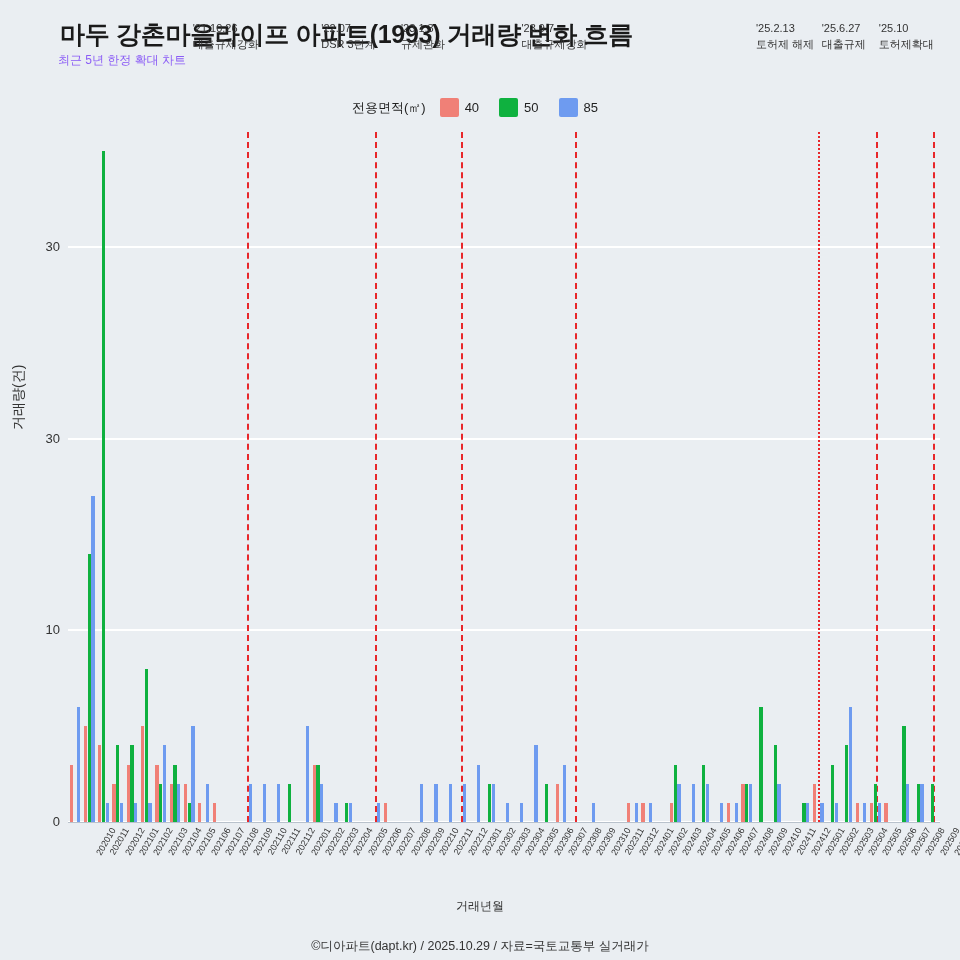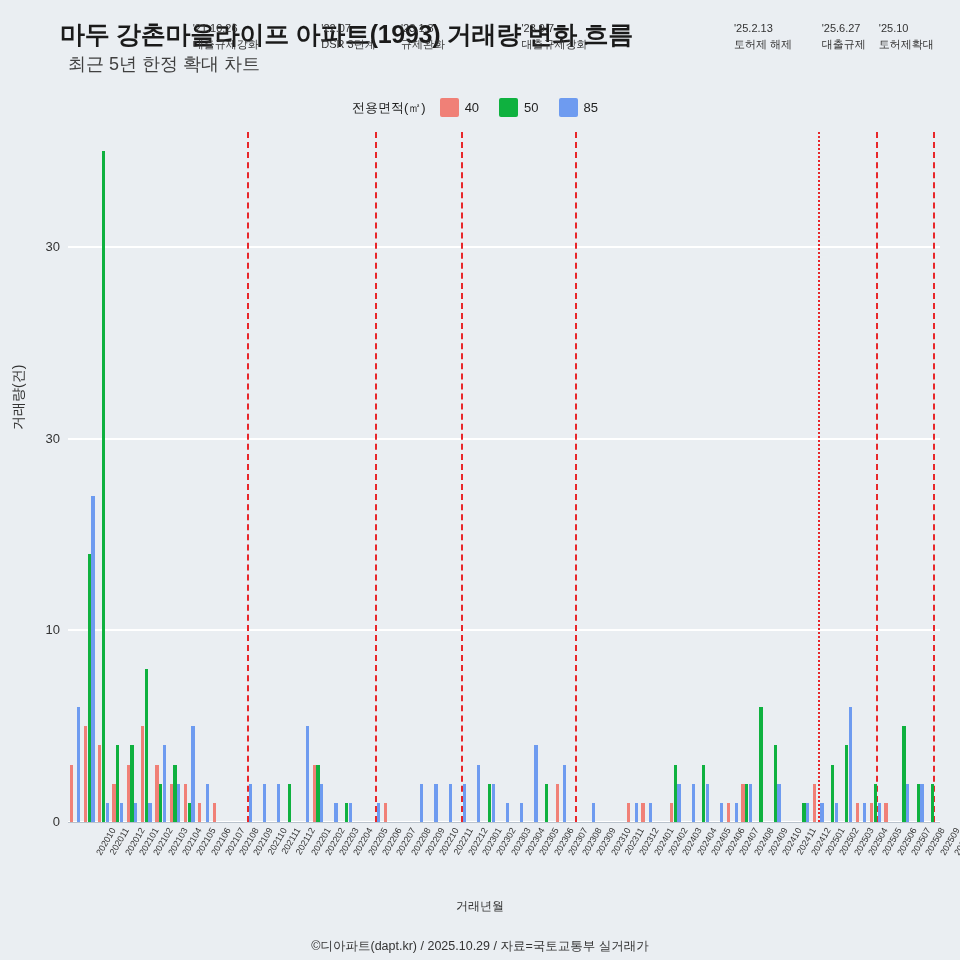--- a/index.html
+++ b/index.html
@@ -9,22 +9,22 @@
     font-family:"Liberation Sans", sans-serif;
     color:#222;
     overflow:hidden;
     position:relative;
   }
   .title{
     position:absolute;left:60px;top:18px;
     font-size:25px;font-weight:bold;color:#1a1a1a;letter-spacing:-0.3px;
   }
   .subtitle{
-    position:absolute;left:68px;top:52px;
-    font-size:18px;color:#404040;
+    position:absolute;left:58px;top:52px;
+    font-size:12px;color:#8b5cf6;
   }
   
   .legend{
     position:absolute;top:98px;left:0;width:960px;
     display:flex;justify-content:center;align-items:center;gap:10px;
     font-size:13px;color:#222;
   }
   .legend-title{margin-right:4px;}
   .legend-item{display:flex;align-items:center;gap:6px;margin-right:10px;}
   .legend-swatch{width:19px;height:19px;border-radius:2px;display:inline-block;}
@@ -136,21 +136,21 @@
       <div class="evlabel" style="left: 327px; width: 120px; top: -110px;">
         <span class="l1">'23.1.3</span>
         <span class="l2">규제완화</span>
       </div>
       <div class="evline" style="left: 507.475px;"></div>
       <div class="evlabel" style="left: 447.475px; width: 120px; top: -110px;">
         <span class="l1">'23.9.7</span>
         <span class="l2">대출규제강화</span>
       </div>
       <div class="evline dot" style="left: 750.492px;"></div>
-      <div class="evlabel" style="left: 660px; width: 120px; top: -110px;">
+      <div class="evlabel" style="left: 682px; width: 120px; top: -110px;">
         <span class="l1">'25.2.13</span>
         <span class="l2">토허제 해제</span>
       </div>
       <div class="evline" style="left: 807.672px;"></div>
       <div class="evlabel" style="left: 747.672px; width: 120px; top: -110px;">
         <span class="l1">'25.6.27</span>
         <span class="l2">대출규제</span>
       </div>
       <div class="evline" style="left: 864.852px;"></div>
       <div class="evlabel" style="left: 804.852px; width: 120px; top: -110px;">

